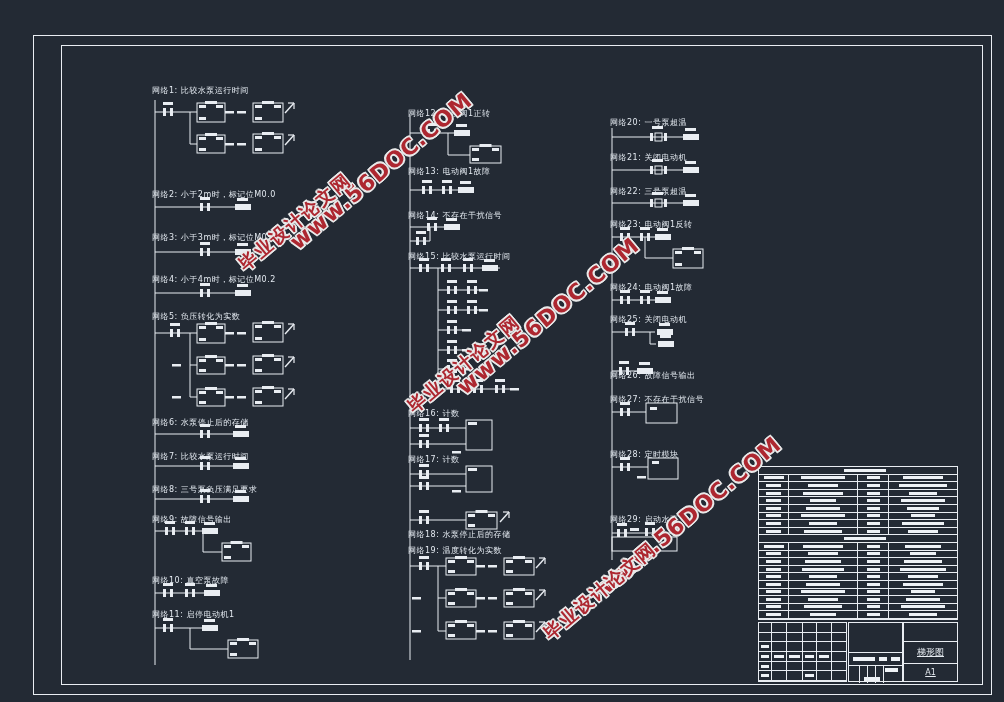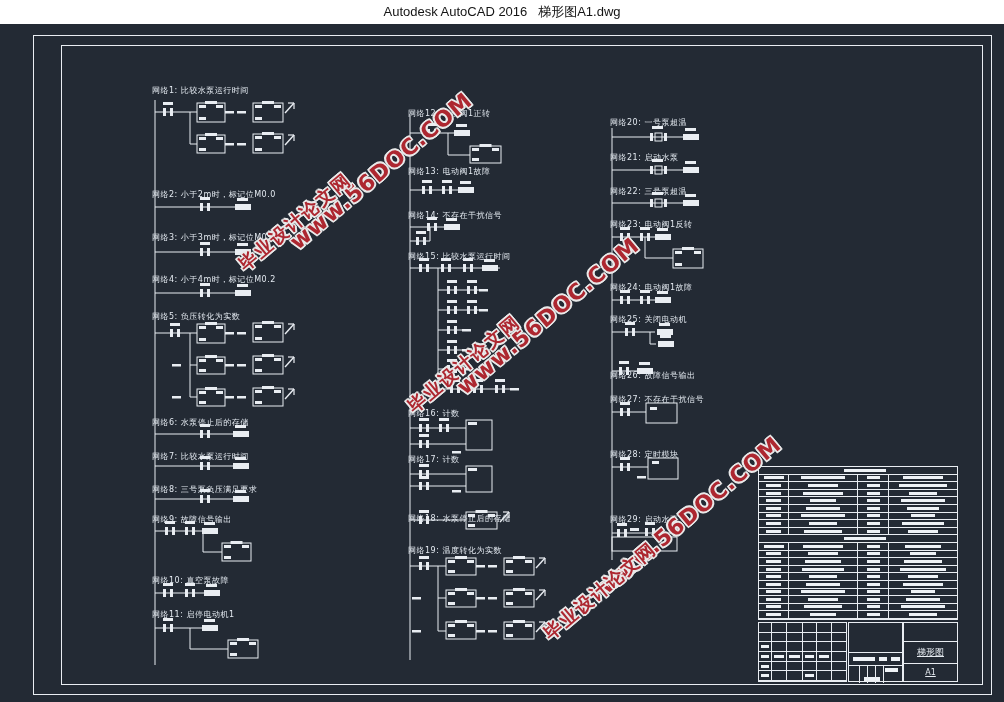--- a/index.html
+++ b/index.html
@@ -26,21 +26,20 @@
                    1.5px 1.5px 0 #e9e9e9,0 -1.5px 0 #e9e9e9,0 1.5px 0 #e9e9e9,
                    -1.5px 0 0 #e9e9e9,1.5px 0 0 #e9e9e9;}
   .wm-en{font-size:22px;letter-spacing:1px;}
   .wm-zh{font-size:18px;letter-spacing:2px;}
 </style>
 </head>
 <body>
 
 <div id="app">
 
-  <div class="titlebar">Autodesk AutoCAD 2016   梯形图A1.dwg</div>
 
   <div id="canvas" style="position:absolute;left:0;top:24px;width:1004px;height:678px;">
   </div>
 
   <div id="outerframe" class="frame"></div>
   <div id="innerframe" class="frame"></div>
 
   <svg id="ladder" width="1004" height="702">
       <g>
         <line x1="155" y1="100" x2="155" y2="665" stroke="#e9edf2" stroke-width="1"></line>
@@ -549,24 +548,24 @@
       <div class="netlabel" style="left: 152px; top: 485px;">网络8: 三号泵负压满足要求</div>
       <div class="netlabel" style="left: 152px; top: 515px;">网络9: 故障信号输出</div>
       <div class="netlabel" style="left: 152px; top: 576px;">网络10: 真空泵故障</div>
       <div class="netlabel" style="left: 152px; top: 610px;">网络11: 启停电动机1</div>
       <div class="netlabel" style="left: 408px; top: 109px;">网络12: 电动阀1正转</div>
       <div class="netlabel" style="left: 408px; top: 167px;">网络13: 电动阀1故障</div>
       <div class="netlabel" style="left: 408px; top: 211px;">网络14: 不存在干扰信号</div>
       <div class="netlabel" style="left: 408px; top: 252px;">网络15: 比较水泵运行时间</div>
       <div class="netlabel" style="left: 408px; top: 409px;">网络16: 计数</div>
       <div class="netlabel" style="left: 408px; top: 455px;">网络17: 计数</div>
-      <div class="netlabel" style="left: 408px; top: 514px;">网络18: 水泵停止后的存储</div>
+      <div class="netlabel" style="left: 408px; top: 530px;">网络18: 水泵停止后的存储</div>
       <div class="netlabel" style="left: 408px; top: 546px;">网络19: 温度转化为实数</div>
       <div class="netlabel" style="left: 610px; top: 118px;">网络20: 一号泵超温</div>
-      <div class="netlabel" style="left: 610px; top: 153px;">网络21: 启动水泵</div>
+      <div class="netlabel" style="left: 610px; top: 153px;">网络21: 关闭电动机</div>
       <div class="netlabel" style="left: 610px; top: 187px;">网络22: 三号泵超温</div>
       <div class="netlabel" style="left: 610px; top: 220px;">网络23: 电动阀1反转</div>
       <div class="netlabel" style="left: 610px; top: 283px;">网络24: 电动阀1故障</div>
       <div class="netlabel" style="left: 610px; top: 315px;">网络25: 关闭电动机</div>
       <div class="netlabel" style="left: 610px; top: 355px; margin-top: 16px;">网络26: 故障信号输出</div>
       <div class="netlabel" style="left: 610px; top: 395px;">网络27: 不存在干扰信号</div>
       <div class="netlabel" style="left: 610px; top: 450px;">网络28: 定时模块</div>
       <div class="netlabel" style="left: 610px; top: 515px;">网络29: 启动水泵</div>
     </div>
 

